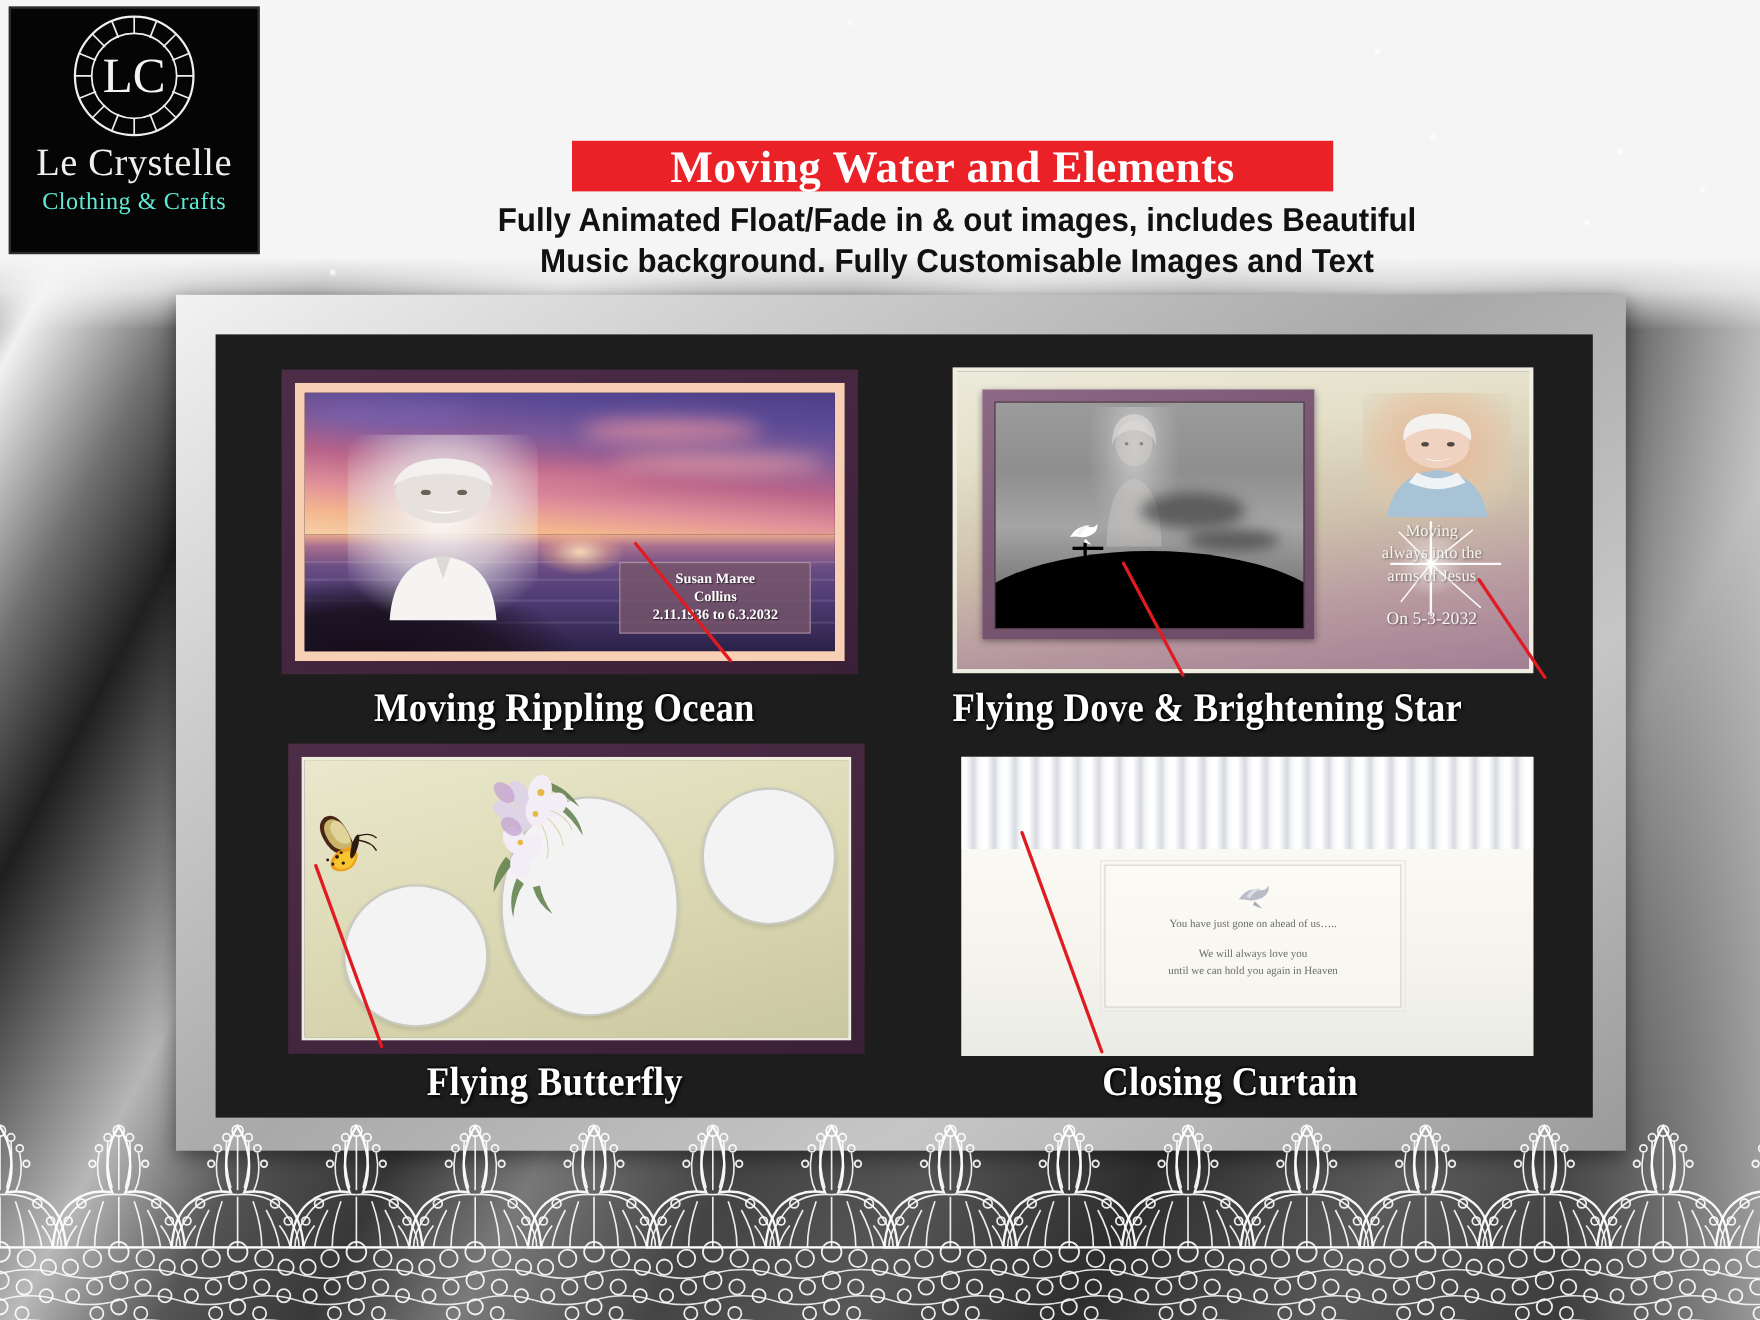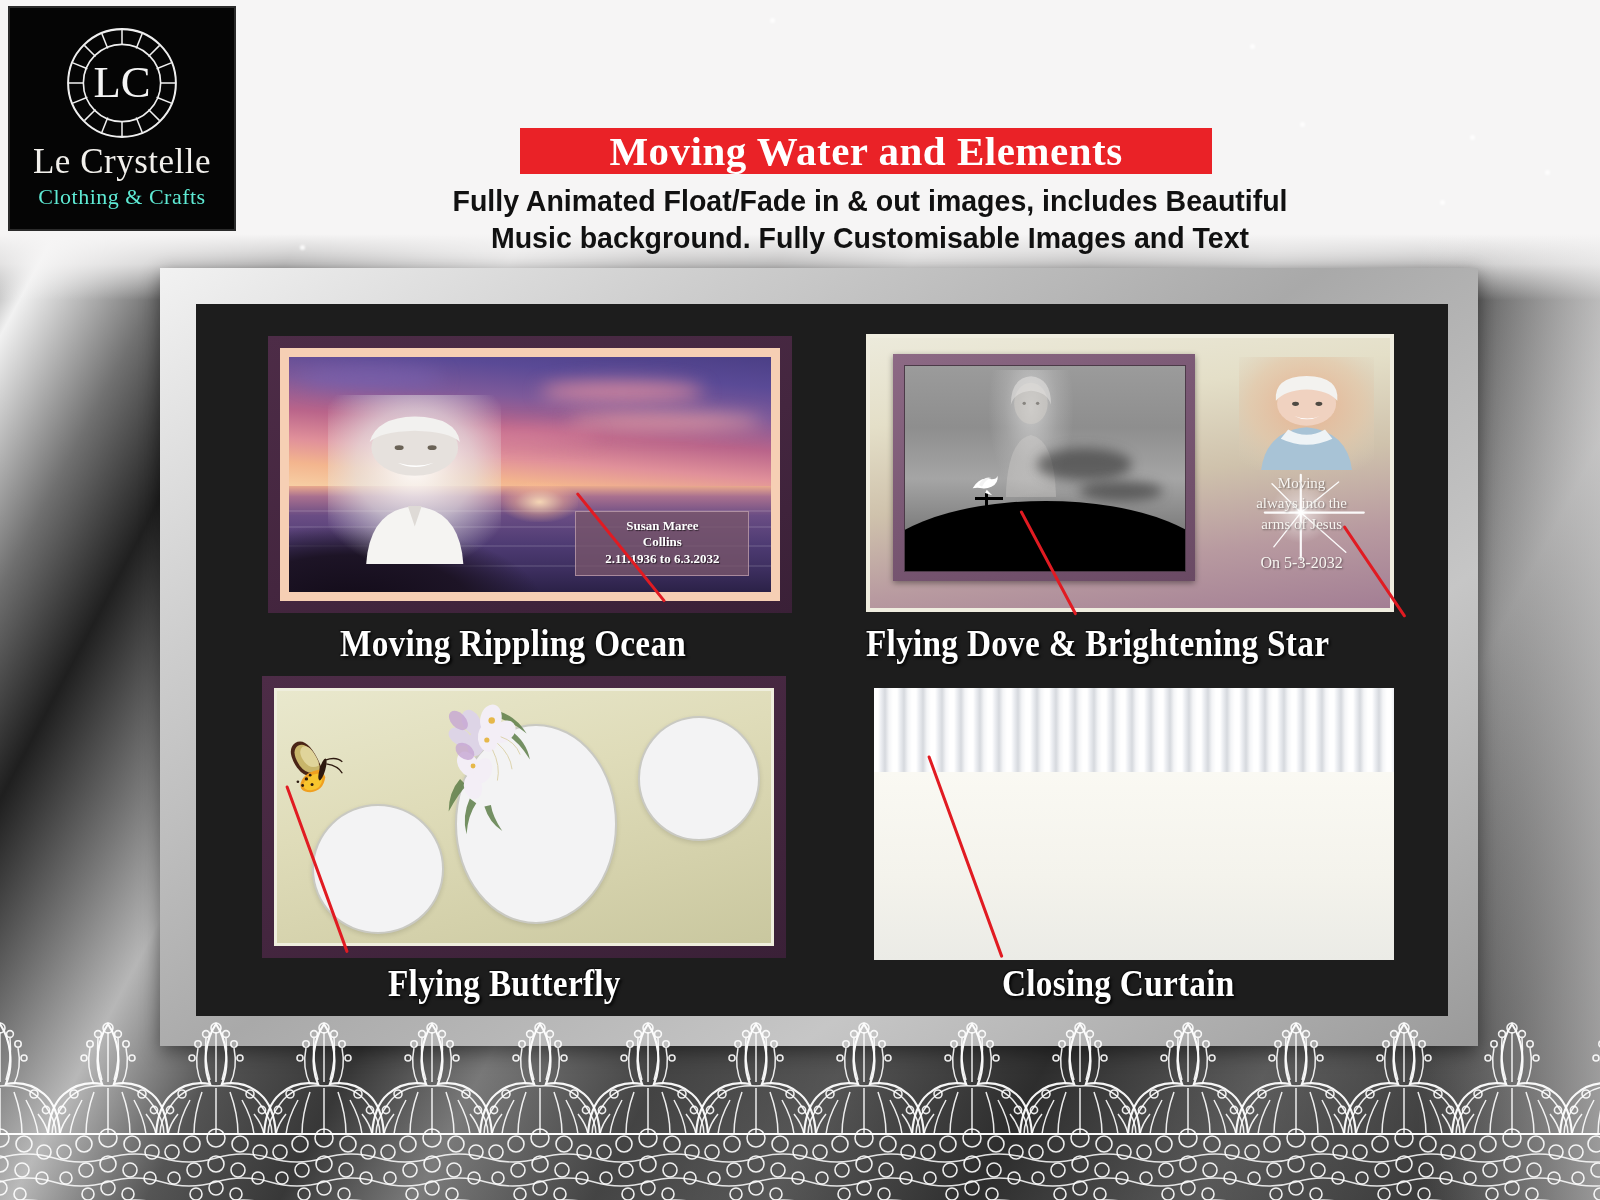--- a/index.html
+++ b/index.html
@@ -25,21 +25,21 @@
     position:absolute;right:0;top:0;width:260px;height:1200px;
     background:linear-gradient(270deg, rgba(246,245,245,.55) 0%, rgba(246,245,245,0) 70%);
   }
   .sparkle{position:absolute;width:5px;height:5px;border-radius:50%;background:rgba(255,255,255,.85);filter:blur(1px);}
 
   
   .logo-box{
     position:absolute;left:8px;top:6px;width:228px;height:225px;
     background:#050505;border:2px solid #2b2b2b;
     display:flex;flex-direction:column;align-items:center;justify-content:flex-start;
-    padding-top:14px;box-sizing:border-box;
+    box-sizing:border-box;
   }
   .logo-gem{width:122px;height:122px;position:relative;}
   .logo-name{
     color:#f2f0ec;font-family:"Liberation Serif", serif;font-size:35px;
     letter-spacing:.5px;margin-top:0;line-height:1;
   }
   .logo-sub{
     color:#5eead4;font-family:"Liberation Serif", serif;font-size:22px;
     letter-spacing:.5px;margin-top:5px;
   }
@@ -275,21 +275,21 @@
   </div>
 
   <div class="subline">
     <div>Fully Animated Float/Fade in &amp; out images, includes Beautiful</div>
     <div>Music background. Fully Customisable Images and Text</div>
   </div>
 
   <div class="frame"></div>
   <div class="frame-inner"></div>
 
-  <div class="panel" style="left:268px;top:336px;width:524px;height:277px;border-radius:30px;">
+  <div class="panel" style="left:256px;top:336px;width:524px;height:277px;border-radius:30px;">
     <div class="mat">
       <div class="mat-inner">
         <div class="ocean-border">
           <div class="ocean-sky"></div>
           <div class="ocean-cloud" style="left:52%;top:10%;width:34%;height:9%;background:rgba(238,150,160,.75);"></div>
           <div class="ocean-cloud" style="left:58%;top:24%;width:40%;height:7%;background:rgba(245,170,165,.7);"></div>
           <div class="ocean-cloud" style="left:34%;top:30%;width:30%;height:6%;background:rgba(228,140,160,.6);"></div>
           <div class="ocean-cloud" style="left:2%;top:4%;width:30%;height:10%;background:rgba(120,100,180,.55);"></div>
           <div class="ocean-sea">
             <div class="sea-ripple" style="top:22%"></div>
@@ -488,20 +488,34 @@
       </div>
     </div>
   </div>
   <div class="pointer" style="left:288px;top:785px;width:178px;transform:rotate(70deg);"></div>
   <div class="caption" style="left:388px;top:962px;">Flying Butterfly</div>
 
   <div class="panel" style="left:874px;top:688px;width:520px;height:272px;">
     <div class="curtain-panel">
       <div class="curtain-top"></div>
       <div class="curtain-body"></div>
+      <div class="curtain-card">
+        <div style="height:36px;display:flex;align-items:center;justify-content:center;">
+          <svg viewBox="0 0 40 30" width="34" height="26" aria-hidden="true">
+            <path d="M5 18 q9 -13 20 -10 q9 2 12 -5 q1 10 -8 14 q-7 3 -13 2 q-6 -1 -11 -1 z" fill="#b9bcc6"></path>
+            <path d="M13 15 q7 -11 16 -8 q-8 2 -12 10 z" fill="#dcdee4"></path>
+            <path d="M22 20 l8 8 l-10 -4 z" fill="#a7abb5"></path>
+          </svg>
+        </div>
+        <div class="curtain-text">
+          <div>You have just gone on ahead of us…..</div>
+          <div class="l2">We will always love you</div>
+          <div>until we can hold you again in Heaven</div>
+        </div>
+      </div>
     </div>
   </div>
   <div class="pointer" style="left:930px;top:755px;width:215px;transform:rotate(70deg);"></div>
   <div class="caption" style="left:1002px;top:962px;">Closing Curtain</div>
 
   <div class="lace-band">
     <svg width="1600" height="200" viewBox="0 0 1600 200" aria-hidden="true">
       <defs>
         <g id="laceUnit">
           <path d="M54 6 q-8 12 -10 28 q-2 18 4 32 q-22 -4 -38 10 q-14 12 -16 40 h120 q-2 -28 -16 -40 q-16 -14 -38 -10 q6 -14 4 -32 q-2 -16 -10 -28 z" fill="none" stroke="#ffffff" stroke-width="2.2" opacity=".95"></path>

